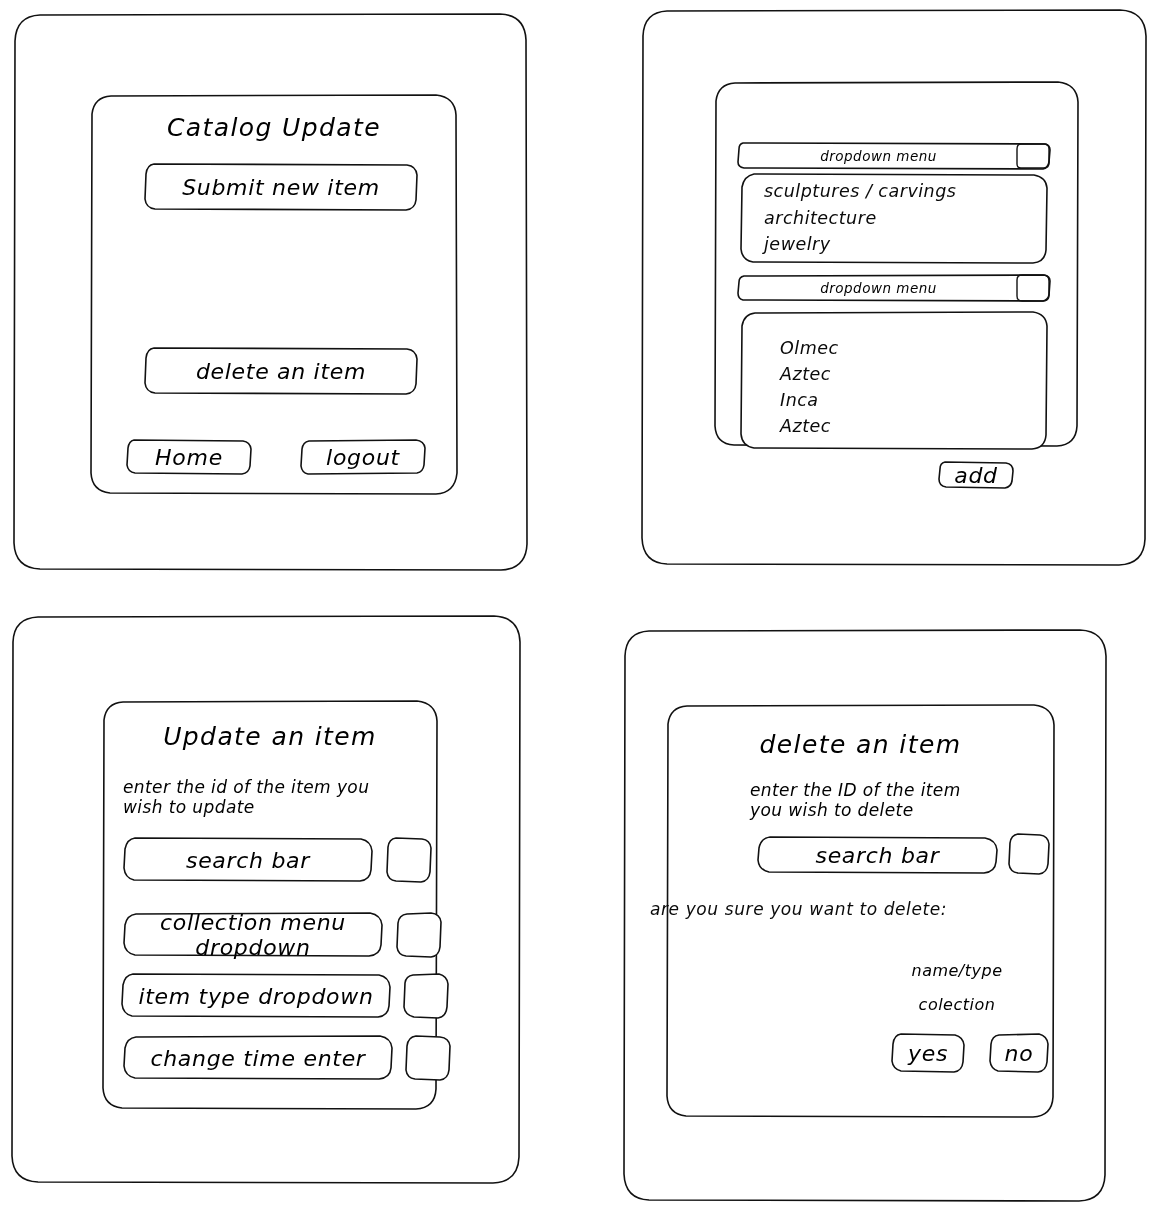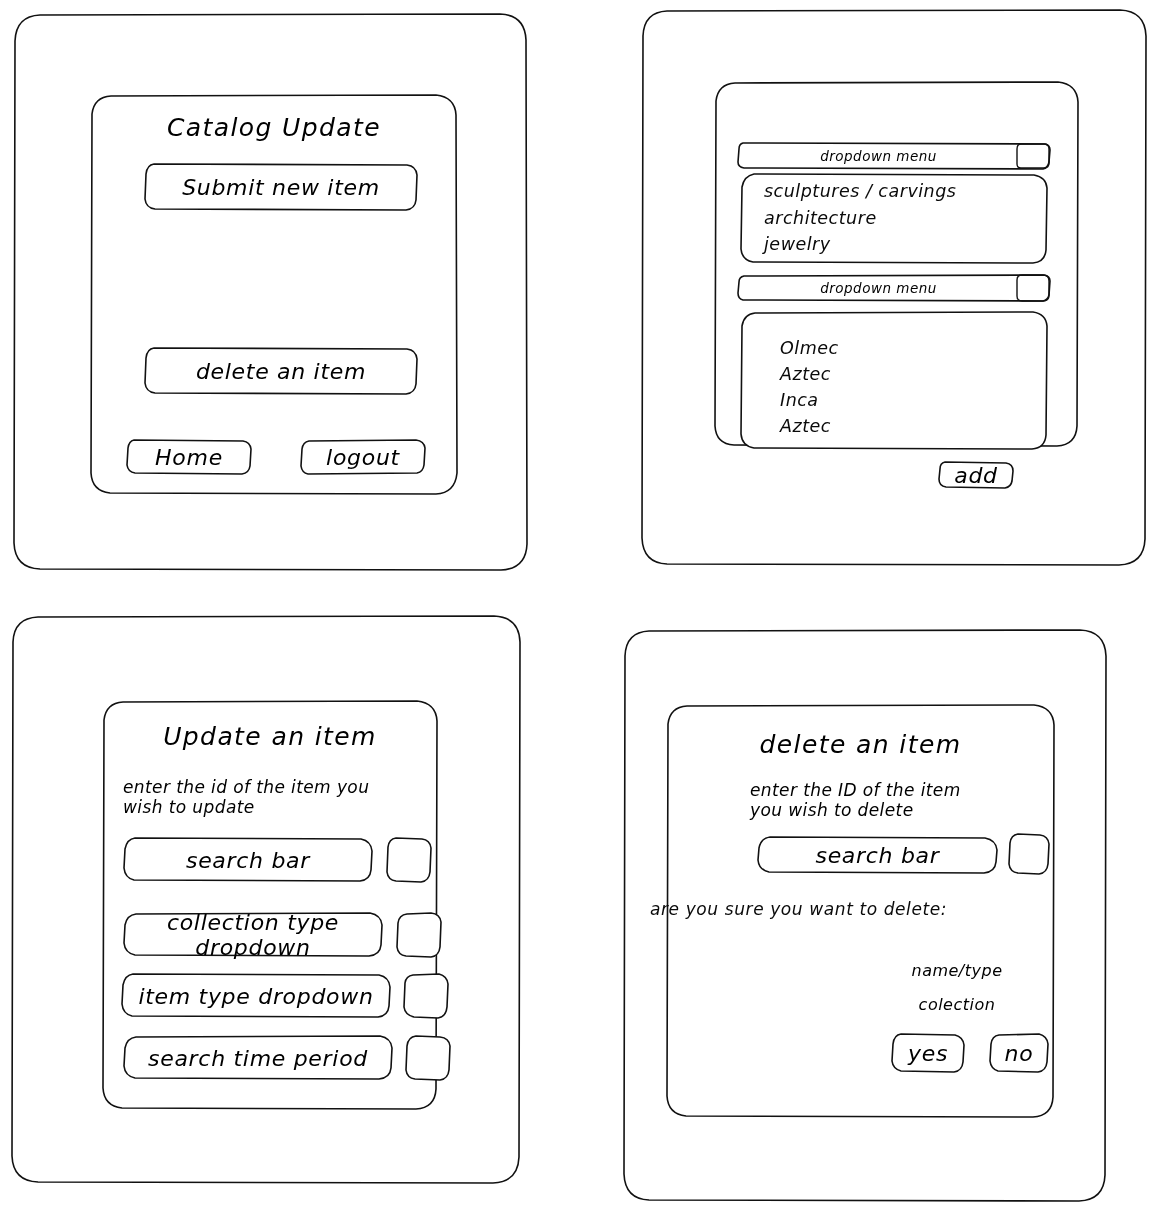--- a/index.html
+++ b/index.html
@@ -225,21 +225,21 @@
     <div class="panel" style="left:375px; top:222px; width:48px; height:48px;">
       <svg class="sk" viewBox="0 0 48 48" preserveAspectRatio="none">
         <path class="fillwhite" d="M11 2 L37 3 Q45 4 46 12 L45 36 Q44 45 36 46 L11 45 Q3 44 2 36 L3 11 Q4 3 11 2 Z"></path>
       </svg>
     </div>
 
     <div class="panel" style="left:112px; top:297px; width:262px; height:48px;">
       <svg class="sk" viewBox="0 0 262 48" preserveAspectRatio="none">
         <path class="fillwhite" d="M14 3 L248 2 Q259 4 260 14 L259 34 Q258 44 247 45 L13 44 Q3 42 2 32 L3 14 Q5 4 14 3 Z"></path>
       </svg>
-      <div class="ctr btnlabel" style="left:0; top:0; width:262px; height:48px;">collection type dropdown</div>
+      <div class="ctr btnlabel" style="left:0; top:0; width:262px; height:48px;">collection menu dropdown</div>
     </div>
     <div class="panel" style="left:385px; top:297px; width:48px; height:48px;">
       <svg class="sk" viewBox="0 0 48 48" preserveAspectRatio="none">
         <path class="fillwhite" d="M12 3 L36 2 Q45 3 46 11 L45 36 Q44 45 36 46 L11 45 Q3 44 2 36 L3 12 Q4 4 12 3 Z"></path>
       </svg>
     </div>
 
     <div class="panel" style="left:110px; top:358px; width:272px; height:48px;">
       <svg class="sk" viewBox="0 0 272 48" preserveAspectRatio="none">
         <path class="fillwhite" d="M13 2 L259 3 Q269 5 270 15 L269 34 Q268 44 258 45 L12 44 Q3 42 2 32 L3 13 Q5 3 13 2 Z"></path>
@@ -249,21 +249,21 @@
     <div class="panel" style="left:392px; top:358px; width:48px; height:48px;">
       <svg class="sk" viewBox="0 0 48 48" preserveAspectRatio="none">
         <path class="fillwhite" d="M11 3 L37 2 Q45 4 46 12 L45 35 Q44 45 36 46 L12 45 Q3 43 2 35 L3 11 Q4 4 11 3 Z"></path>
       </svg>
     </div>
 
     <div class="panel" style="left:112px; top:420px; width:272px; height:48px;">
       <svg class="sk" viewBox="0 0 272 48" preserveAspectRatio="none">
         <path class="fillwhite" d="M14 3 L258 2 Q269 4 270 14 L269 34 Q268 44 257 45 L13 44 Q3 42 2 32 L3 14 Q5 4 14 3 Z"></path>
       </svg>
-      <div class="ctr btnlabel" style="left:0; top:0; width:272px; height:48px;">search time period</div>
+      <div class="ctr btnlabel" style="left:0; top:0; width:272px; height:48px;">change time enter</div>
     </div>
     <div class="panel" style="left:394px; top:420px; width:48px; height:48px;">
       <svg class="sk" viewBox="0 0 48 48" preserveAspectRatio="none">
         <path class="fillwhite" d="M12 2 L36 3 Q45 4 46 12 L45 36 Q44 45 36 46 L11 45 Q3 44 2 36 L3 12 Q4 3 12 2 Z"></path>
       </svg>
     </div>
   </div>
 
   <div class="panel" style="left:622px; top:628px; width:486px; height:576px;">
 

